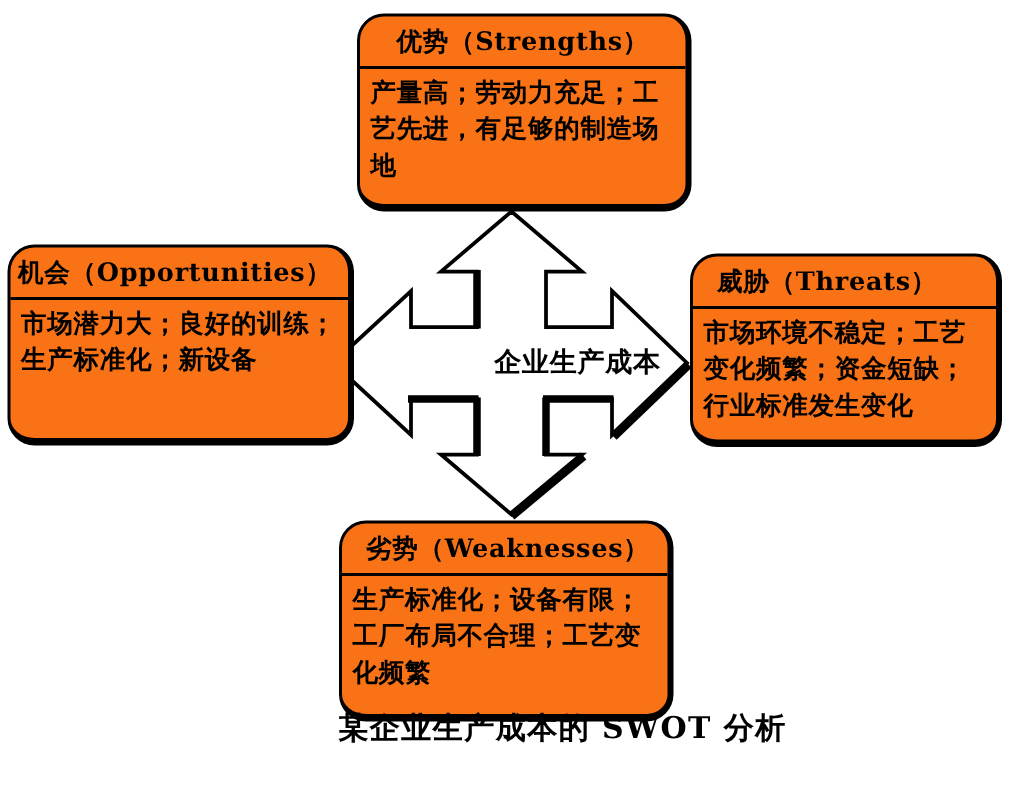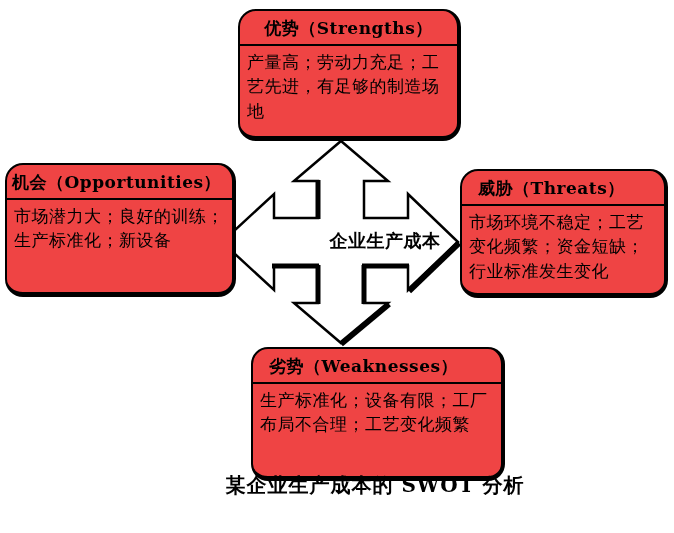--- a/index.html
+++ b/index.html
@@ -11,21 +11,21 @@
     position: relative;
     width: 674px;
     height: 533px;
     background: #ffffff;
     font-family: "DejaVu Serif", "Liberation Serif", serif;
     color: #000;
     overflow: hidden;
   }
   .swot-box {
     position: absolute;
-    background: #ef4444;
+    background: #f97316;
     border: 2.5px solid #000;
     border-right-width: 4px;
     border-bottom-width: 5.5px;
     border-radius: 18px;
     box-sizing: border-box;
     z-index: 2;
   }
   .box-title {
     font-weight: 700;
     font-size: 17px;
@@ -33,21 +33,21 @@
     letter-spacing: 0.5px;
     padding: 9px 6px 7px 6px;
     border-bottom: 2.5px solid #000;
     white-space: nowrap;
     overflow: hidden;
   }
   .box-title.center { text-align: center; }
   .box-title.indent { padding-left: 16px; }
   .box-title.flush  { padding-left: 5px; }
   .box-body {
-    font-weight: 400;
+    font-weight: 700;
     font-size: 17px;
     line-height: 1.43;
     letter-spacing: 0.5px;
     padding: 4px 4px 0 7px;
     word-break: break-all;
   }
   #center-arrow-svg {
     position: absolute;
     left: 208px;
     top: 133px;
@@ -77,21 +77,21 @@
     font-weight: 700;
     font-size: 20px;
     letter-spacing: 1px;
     z-index: 2;
     white-space: nowrap;
   }
   
   #box-strengths     { left: 238px; top: 9px;   width: 223px; height: 132px; }
   #box-opportunities { left: 5px;   top: 163px; width: 231px; height: 134px; }
   #box-threats       { left: 460px; top: 169px; width: 208px; height: 129px; }
-  #box-weaknesses    { left: 251px; top: 347px; width: 254px; height: 134px; border-radius: 17px; }
+  #box-weaknesses    { left: 226px; top: 347px; width: 223px; height: 134px; }
 </style>
 </head>
 <body>
 
 <div id="figure-canvas">
 
   <div class="swot-box" id="box-strengths">
     <div class="box-title center">优势（Strengths）</div>
     <div class="box-body">产量高；劳动力充足；工艺先进，有足够的制造场地</div>
   </div>

